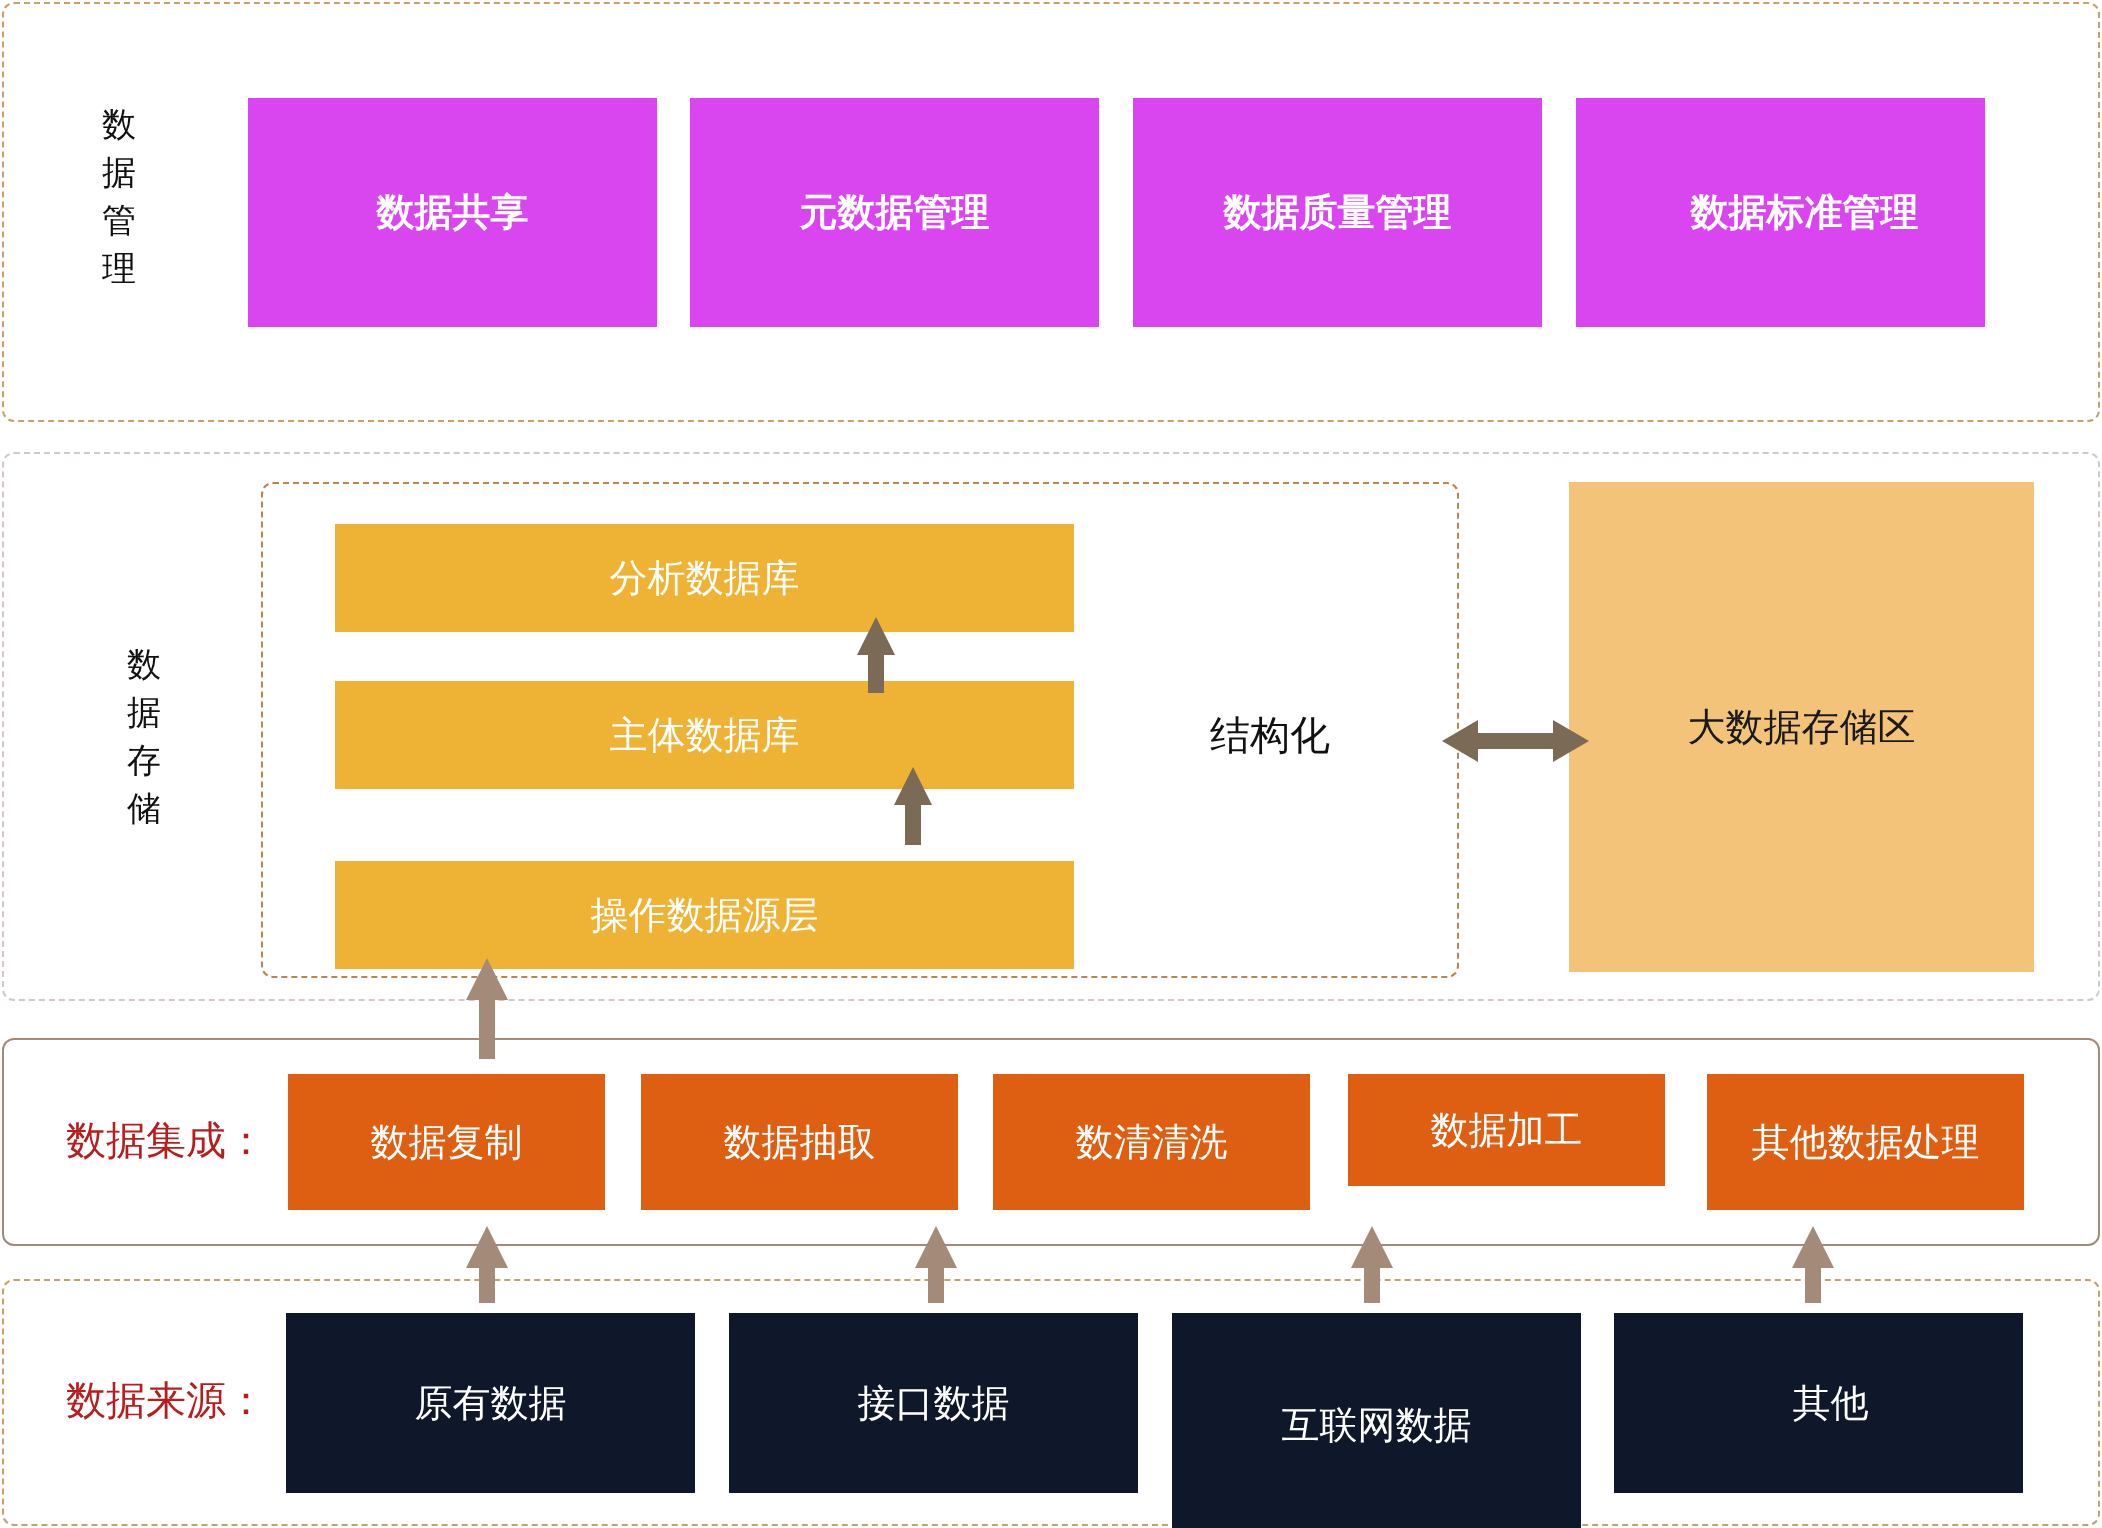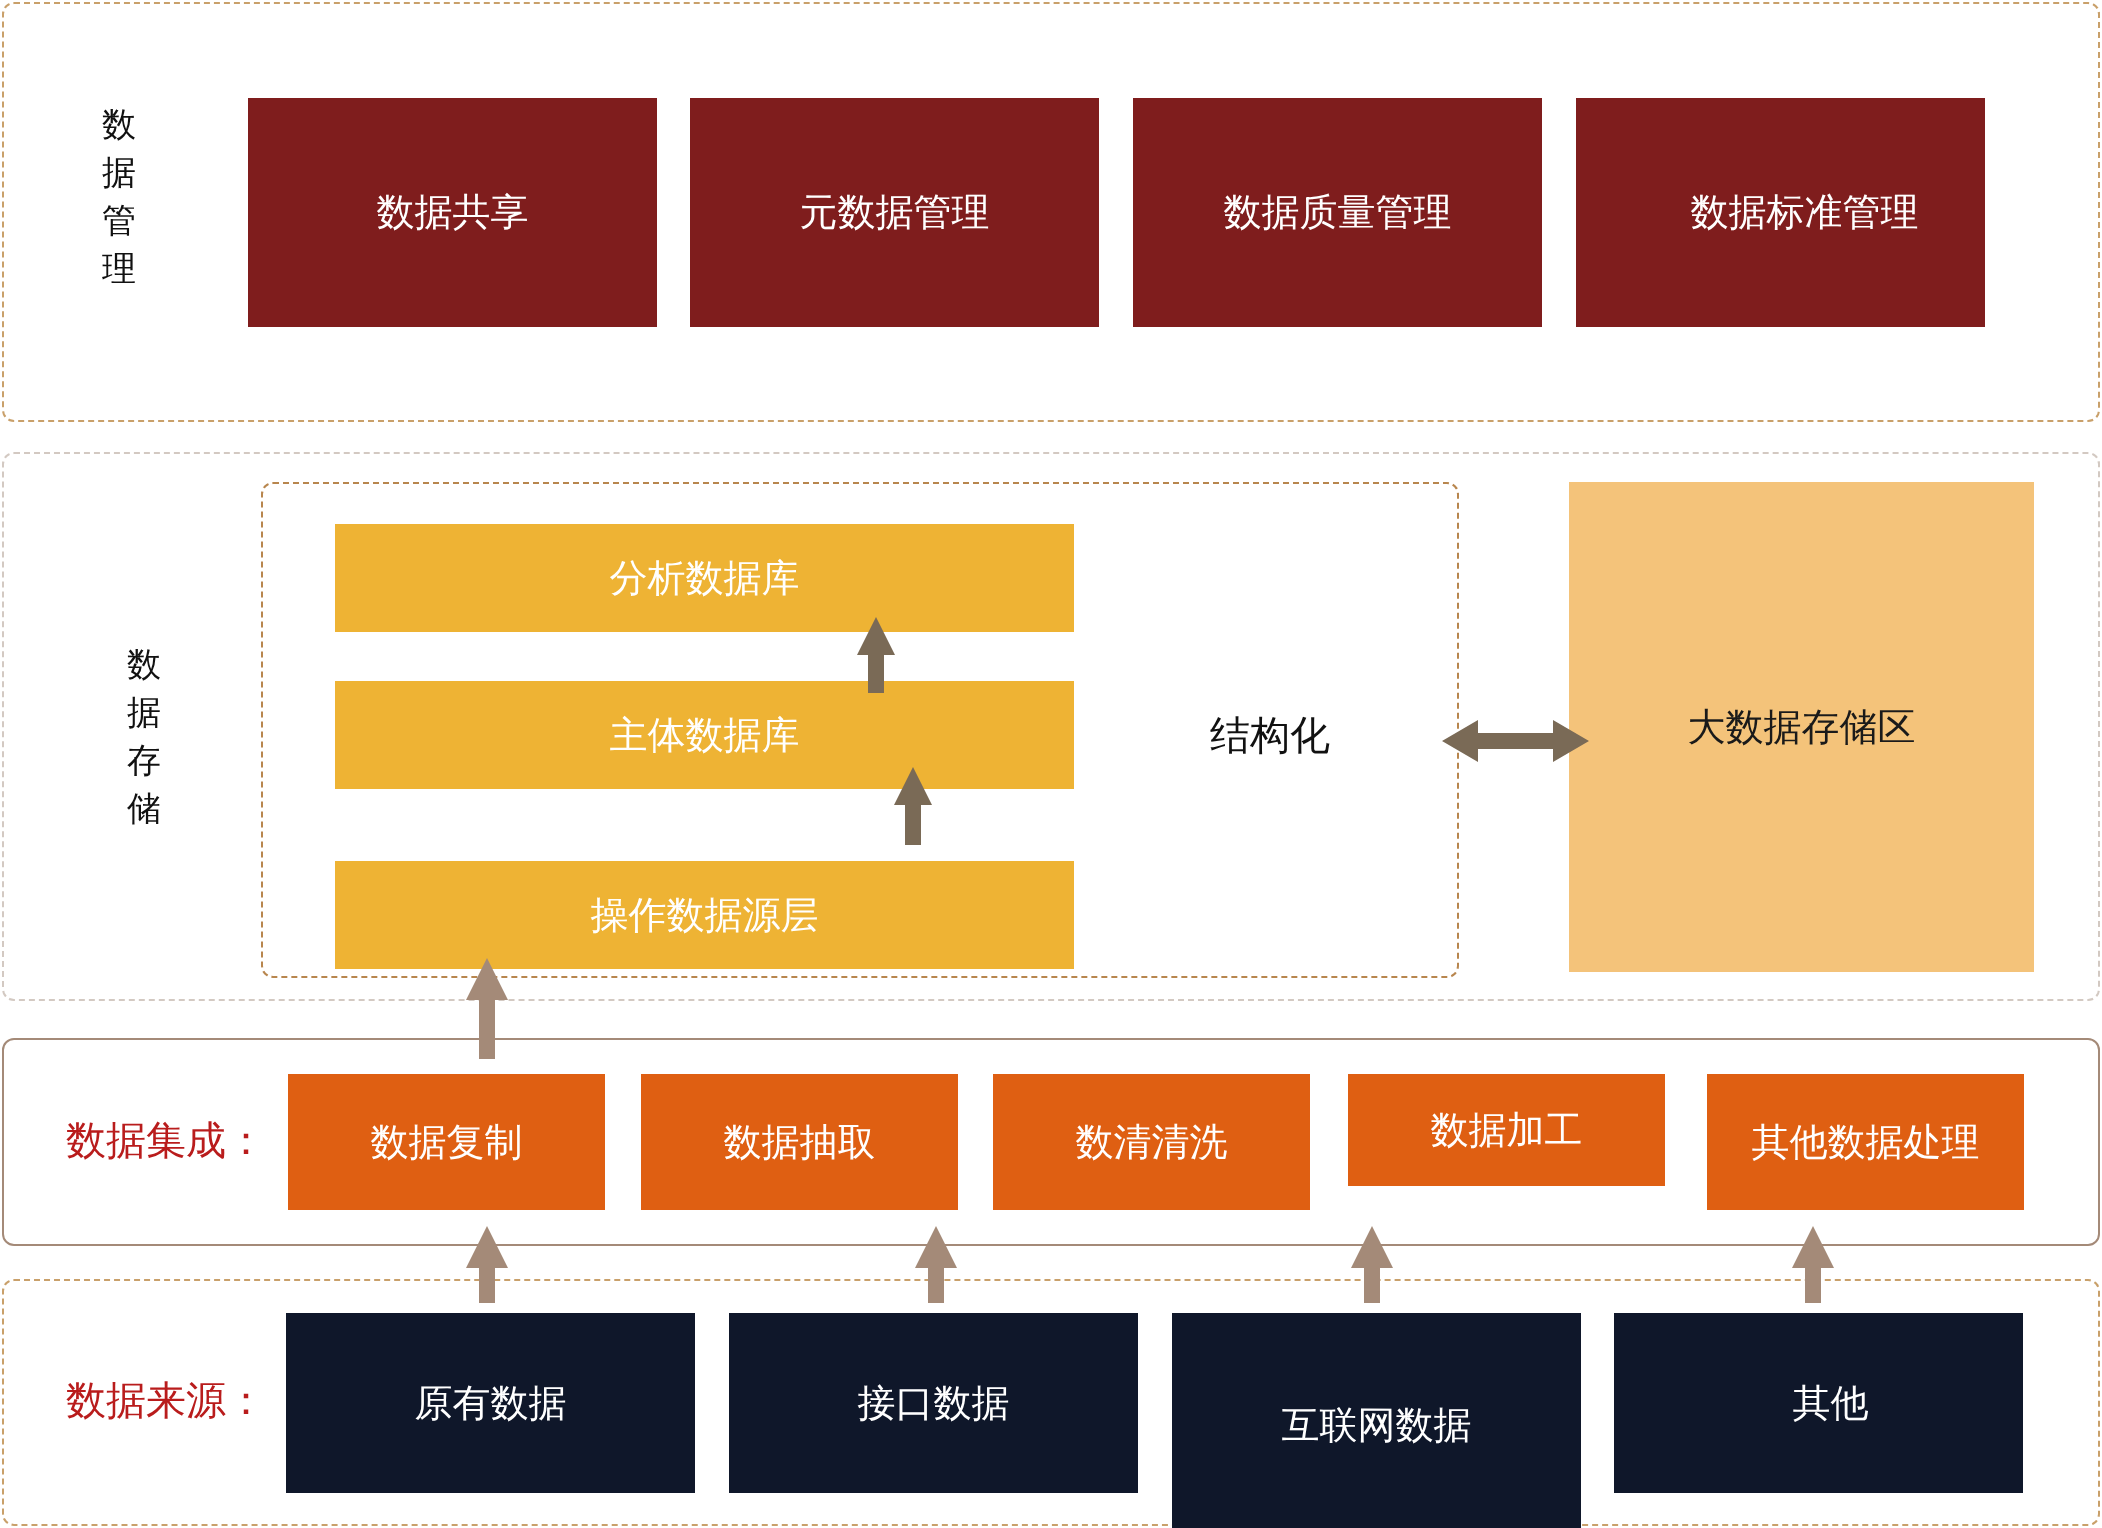--- a/index.html
+++ b/index.html
@@ -4,21 +4,21 @@
 <style>
   html,body{margin:0;padding:0;background:#fff;}
   body{width:2102px;height:1528px;position:relative;overflow:hidden;font-family:"DejaVu Sans",sans-serif;}
   .abs{position:absolute;box-sizing:border-box;}
   .panel{border-radius:12px;}
   .dash-gold{border:2px dashed #c9a06a;}
   .dash-grey{border:2px dashed #d3c9c2;}
   .solid-brown{border:2px solid #a48a78;}
   .dash-brown{border:2px dashed #b8864e;}
   .box{display:flex;align-items:center;justify-content:center;color:#fff;font-size:38px;}
-  .mgmt{background:#7f1d1d;}
+  .mgmt{background:#d946ef;font-weight:bold;}
   .db{background:#eeb334;}
   .big{background:#f4c37a;color:#1a1a1a;}
   .integ{background:#df5f12;}
   .src{background:#0f172a;}
   .vlabel{font-size:34px;color:#111;width:50px;text-align:center;line-height:48px;word-break:break-all;}
   .hlabel{font-size:40px;color:#b91c1c;display:flex;align-items:center;}
   .txt{font-size:40px;color:#111;display:flex;align-items:center;justify-content:center;}
 </style>
 </head>
 <body>

